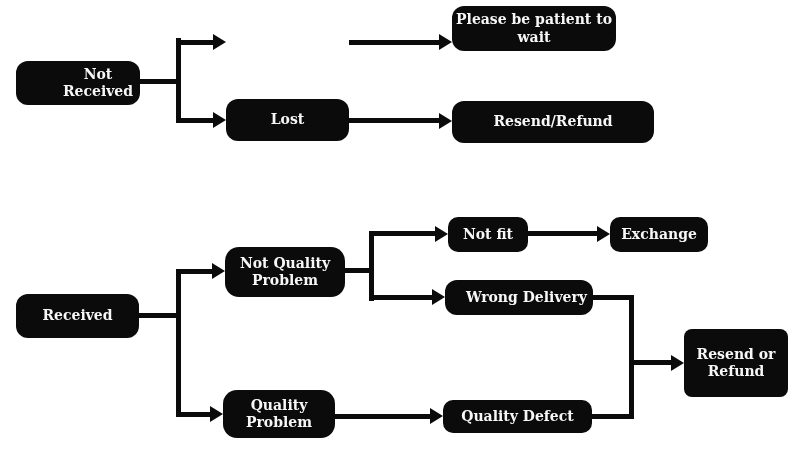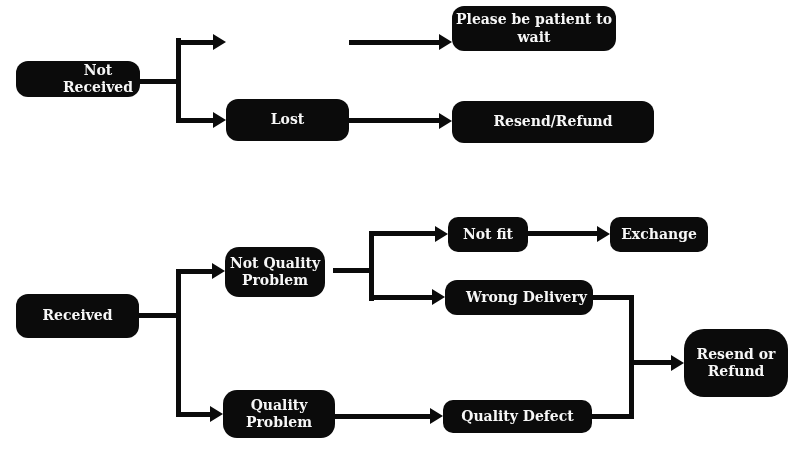--- a/index.html
+++ b/index.html
@@ -38,35 +38,35 @@
   .arrowhead {
     position: absolute;
     width: 0;
     height: 0;
     border-top: 8px solid transparent;
     border-bottom: 8px solid transparent;
     border-left: 13px solid #0b0b0b;
   }
 
   
-  #n-not-received   { left: 16px;  top: 61px;  width: 124px; height: 36px; padding-left: 40px; }
+  #n-not-received   { left: 16px;  top: 61px;  width: 124px; height: 44px; padding-left: 40px; }
   #n-one-the-way    { left: 226px; top: 21px;  width: 123px; height: 42px; }
   #n-lost           { left: 226px; top: 99px;  width: 123px; height: 42px; }
   #n-please-wait    { left: 452px; top: 6px;  width: 164px; height: 45px; }
   #n-resend-refund  { left: 452px; top: 101px; width: 202px; height: 42px; }
 
   
   #n-received            { left: 16px;  top: 294px; width: 123px; height: 44px; }
-  #n-not-quality-problem { left: 225px; top: 247px; width: 100px; height: 50px; border-radius: 14px; padding: 0 4px; }
+  #n-not-quality-problem { left: 225px; top: 247px; width: 120px; height: 50px; border-radius: 14px; padding: 0 4px; }
   #n-quality-problem     { left: 223px; top: 390px; width: 112px; height: 48px; border-radius: 14px; padding: 16px 10px; }
   #n-not-fit             { left: 448px; top: 217px; width: 80px;  height: 35px; border-radius: 10px; }
   #n-exchange            { left: 610px; top: 217px; width: 98px;  height: 35px; border-radius: 10px; }
   #n-wrong-delivery      { left: 445px; top: 280px; width: 148px; height: 35px; padding-left: 15px; }
   #n-quality-defect      { left: 443px; top: 400px; width: 149px; height: 33px; border-radius: 10px; text-align: center; }
-  #n-resend-or-refund    { left: 684px; top: 329px; width: 104px; height: 68px; border-radius: 20px; padding: 0 6px; }
+  #n-resend-or-refund    { left: 684px; top: 329px; width: 104px; height: 68px; border-radius: 8px; padding: 0 6px; }
 
   
   #e-nr-out        { left: 140px; top: 79px;  width: 37px; }
   #e-nr-branch     { left: 176px; top: 38px;  height: 85px; }
   #e-to-otw        { left: 176px; top: 40px;  width: 38px; }
   #a-to-otw        { left: 213px; top: 34px; }
   #e-to-lost       { left: 176px; top: 118px; width: 38px; }
   #a-to-lost       { left: 213px; top: 112px; }
   #e-otw-pw        { left: 349px; top: 40px;  width: 90px; }
   #a-otw-pw        { left: 439px; top: 34px; }

